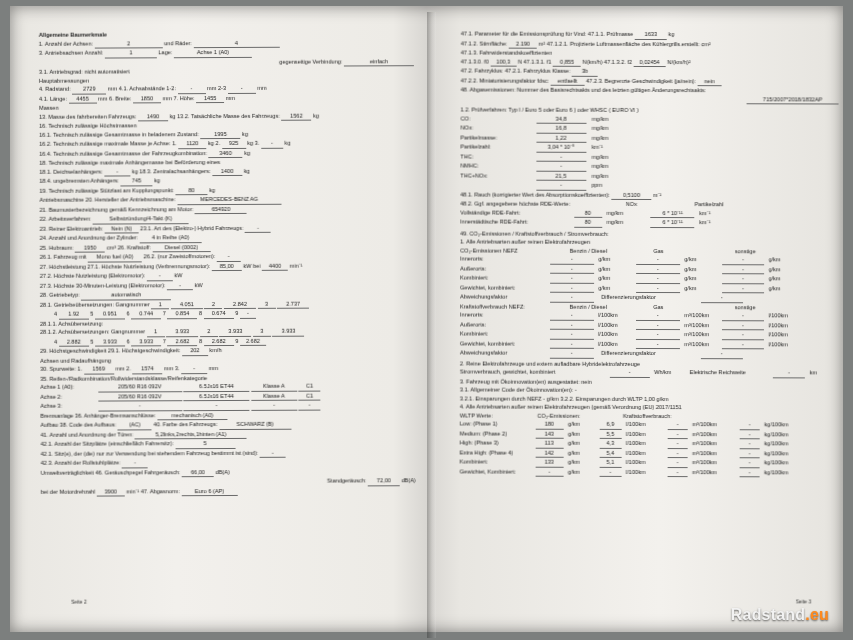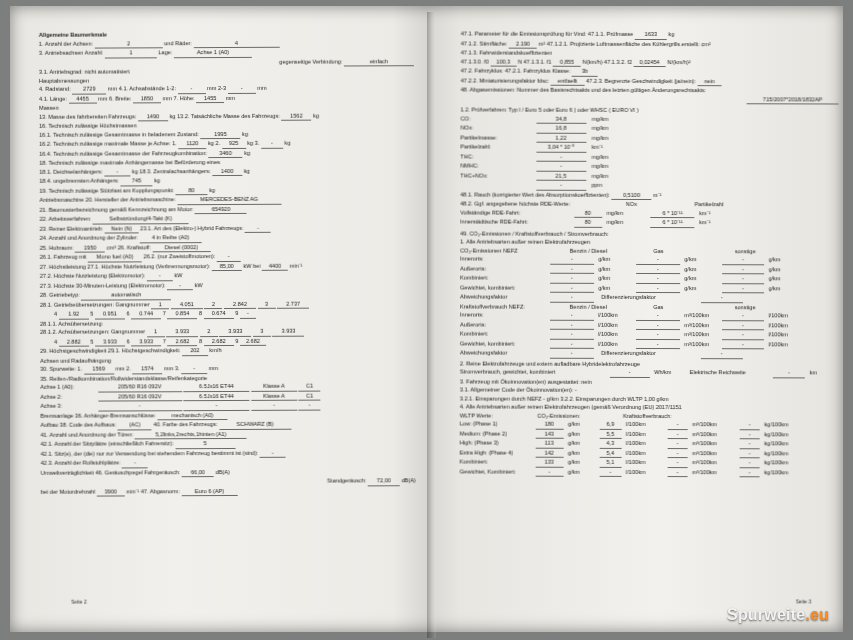--- a/index.html
+++ b/index.html
@@ -716,15 +716,15 @@
       <span class="val" style="width:20px">-</span>
       <span style="display:inline-block;width:46px;padding-left:3px">m³/100km</span>
       <span class="val" style="width:20px">-</span>
       <span style="padding-left:3px">kg/100km</span>
     </div>
 
     <div class="footer" id="foot-right">Seite 3</div>
   </div>
 
   <div id="wm">
-    <span>Spurweite</span><span class="eu">.eu</span>
+    <span>Radstand</span><span class="eu">.eu</span>
   </div>
 </div>
 
 </body></html>

